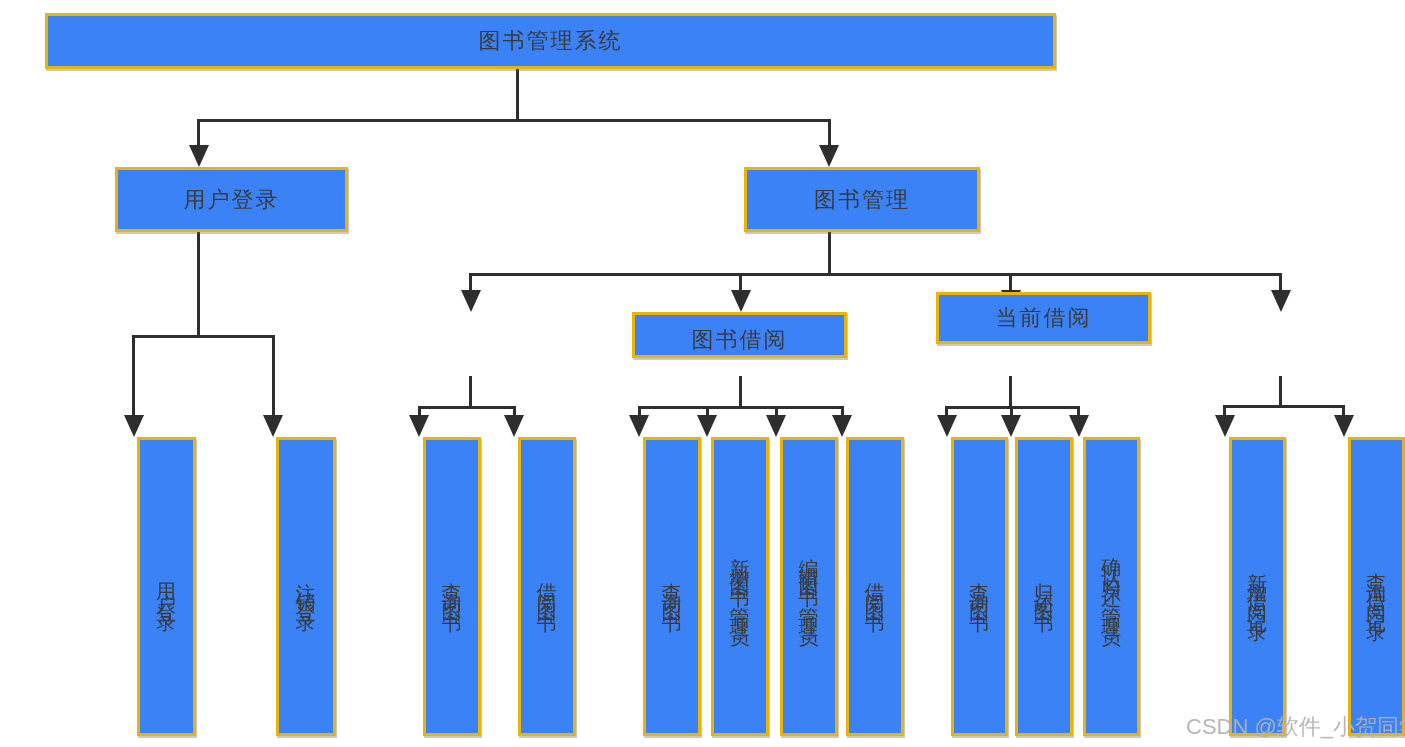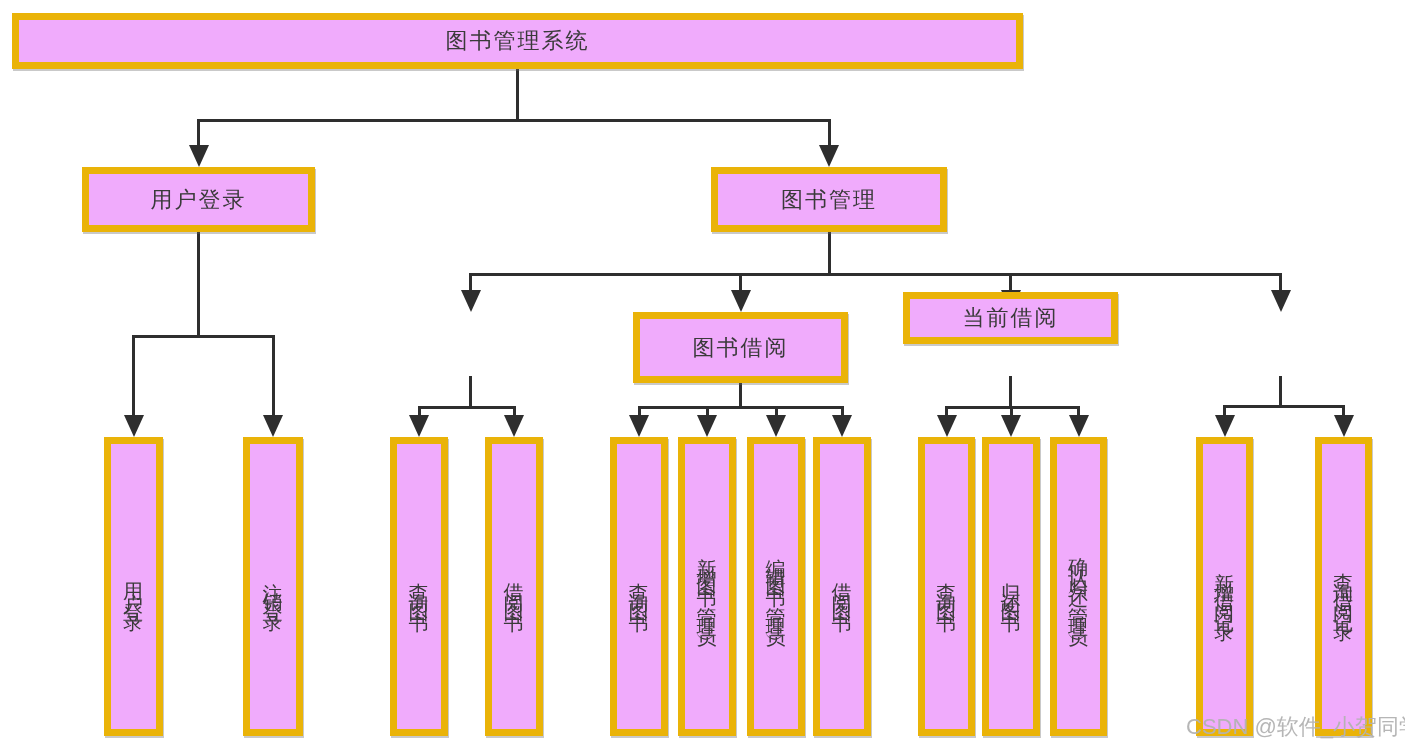--- a/index.html
+++ b/index.html
@@ -11,28 +11,29 @@
     position: relative;
     width: 1405px;
     height: 747px;
     background: #ffffff;
     overflow: hidden;
     font-family: "Liberation Sans", "DejaVu Sans", sans-serif;
   }
   .node {
     position: absolute;
     box-sizing: border-box;
-    background: #f0abfc;
-    border: 7px solid #eab308;
+    background: #3b82f6;
+    border: 3px solid #eab308;
     box-shadow: 1px 2px 0 rgba(100,100,100,0.35);
     display: flex;
     align-items: center;
     justify-content: center;
     color: #3a3a3a;
     z-index: 2;
+    margin-left: 33px;
   }
   .node.horizontal .lbl {
     font-size: 22px;
     letter-spacing: 2px;
     white-space: nowrap;
   }
   .node.vertical .lbl {
     writing-mode: vertical-rl;
     text-orientation: mixed;
     font-size: 20px;
@@ -76,21 +77,21 @@
     </div>
     <div class="node horizontal" style="left: 711px; top: 167px; width: 236px; height: 65px;">
       <span class="lbl">图书管理</span>
     </div>
     <div class="node vertical" style="left: 104px; top: 437px; width: 59px; height: 299px;">
       <span class="lbl">用户登录</span>
     </div>
     <div class="node vertical" style="left: 243px; top: 437px; width: 60px; height: 299px;">
       <span class="lbl">注销登录</span>
     </div>
-    <div class="node horizontal" style="left: 633px; top: 312px; width: 215px; height: 71px;">
+    <div class="node horizontal" style="left: 599px; top: 312px; width: 215px; height: 46px; align-items: flex-end;">
       <span class="lbl">图书借阅</span>
     </div>
     <div class="node horizontal" style="left: 903px; top: 292px; width: 215px; height: 52px;">
       <span class="lbl">当前借阅</span>
     </div>
     <div class="node vertical" style="left: 390px; top: 437px; width: 58px; height: 299px;">
       <span class="lbl">查询图书</span>
     </div>
     <div class="node vertical" style="left: 485px; top: 437px; width: 58px; height: 299px;">
       <span class="lbl">借阅图书</span>

